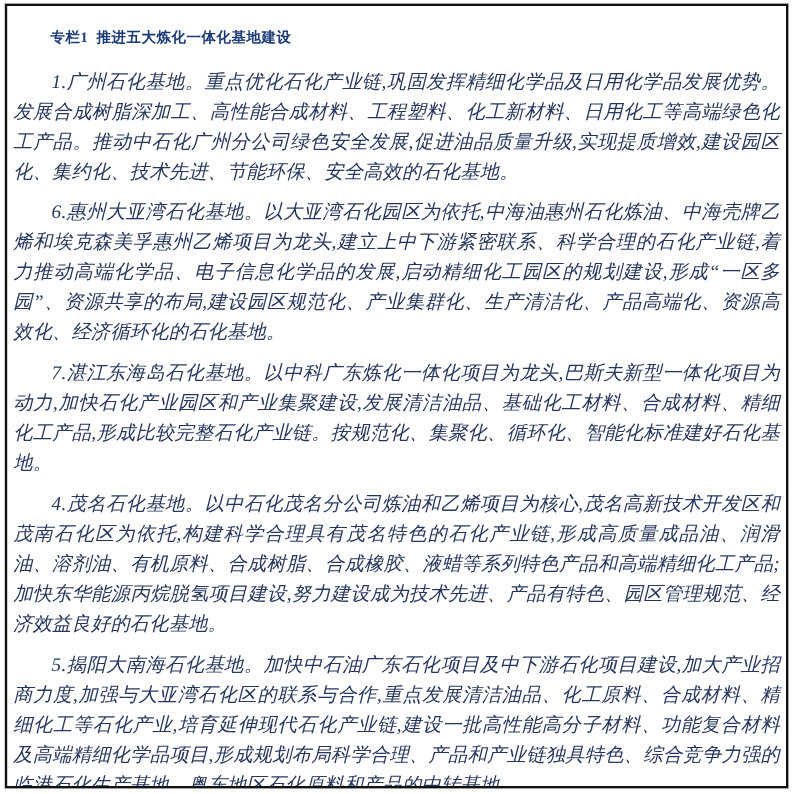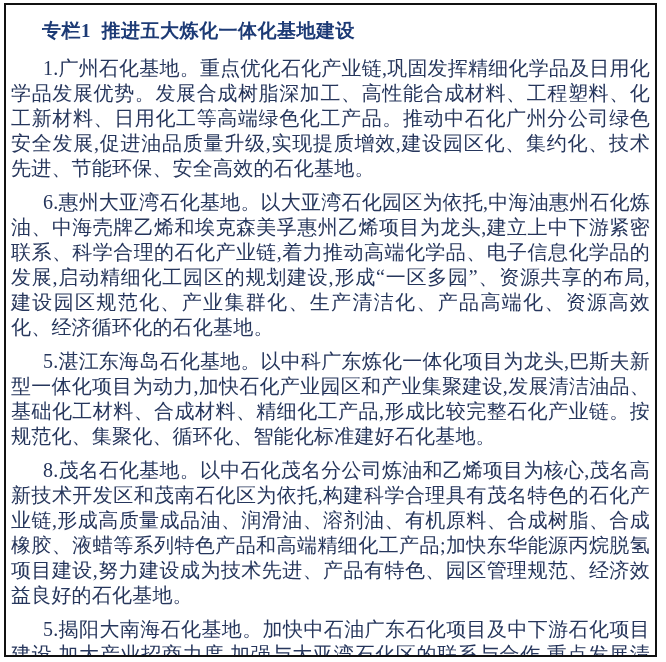--- a/index.html
+++ b/index.html
@@ -21,44 +21,45 @@
     right: 9px;
     bottom: 5px;
     border: 2px solid #111111;
     background: #ffffff;
     box-sizing: border-box;
     padding: 13px 5px 0 5px;
     overflow: hidden;
   }
   .column-title {
     color: var(--title-color, #1c3a75);
-    font-size: 19px;
+    font-size: 12px;
     font-weight: bold;
     line-height: 22px;
     margin: 2px 0 14px 0;
     text-indent: 31px;
     white-space: pre-wrap;
     letter-spacing: 0.5px;
   }
   .paragraphs p {
     color: var(--body-color, #26365c);
-    font-size: 20px;
+    font-size: 16px;
     line-height: 25px;
     margin: 0 0 9px 0;
     text-indent: 32px;
     text-align: justify;
     letter-spacing: 0.2px;
+    font-style: italic;
   }
 </style>
 </head>
 <body>
 
 <div class="column-box">
   <h1 class="column-title">专栏1  推进五大炼化一体化基地建设</h1>
 
   <div class="paragraphs">
     <p>1.广州石化基地。重点优化石化产业链,巩固发挥精细化学品及日用化学品发展优势。发展合成树脂深加工、高性能合成材料、工程塑料、化工新材料、日用化工等高端绿色化工产品。推动中石化广州分公司绿色安全发展,促进油品质量升级,实现提质增效,建设园区化、集约化、技术先进、节能环保、安全高效的石化基地。</p>
     <p>6.惠州大亚湾石化基地。以大亚湾石化园区为依托,中海油惠州石化炼油、中海壳牌乙烯和埃克森美孚惠州乙烯项目为龙头,建立上中下游紧密联系、科学合理的石化产业链,着力推动高端化学品、电子信息化学品的发展,启动精细化工园区的规划建设,形成“一区多园”、资源共享的布局,建设园区规范化、产业集群化、生产清洁化、产品高端化、资源高效化、经济循环化的石化基地。</p>
-    <p>5.湛江东海岛石化基地。以中科广东炼化一体化项目为龙头,巴斯夫新型一体化项目为动力,加快石化产业园区和产业集聚建设,发展清洁油品、基础化工材料、合成材料、精细化工产品,形成比较完整石化产业链。按规范化、集聚化、循环化、智能化标准建好石化基地。</p>
-    <p>8.茂名石化基地。以中石化茂名分公司炼油和乙烯项目为核心,茂名高新技术开发区和茂南石化区为依托,构建科学合理具有茂名特色的石化产业链,形成高质量成品油、润滑油、溶剂油、有机原料、合成树脂、合成橡胶、液蜡等系列特色产品和高端精细化工产品;加快东华能源丙烷脱氢项目建设,努力建设成为技术先进、产品有特色、园区管理规范、经济效益良好的石化基地。</p>
+    <p>7.湛江东海岛石化基地。以中科广东炼化一体化项目为龙头,巴斯夫新型一体化项目为动力,加快石化产业园区和产业集聚建设,发展清洁油品、基础化工材料、合成材料、精细化工产品,形成比较完整石化产业链。按规范化、集聚化、循环化、智能化标准建好石化基地。</p>
+    <p>4.茂名石化基地。以中石化茂名分公司炼油和乙烯项目为核心,茂名高新技术开发区和茂南石化区为依托,构建科学合理具有茂名特色的石化产业链,形成高质量成品油、润滑油、溶剂油、有机原料、合成树脂、合成橡胶、液蜡等系列特色产品和高端精细化工产品;加快东华能源丙烷脱氢项目建设,努力建设成为技术先进、产品有特色、园区管理规范、经济效益良好的石化基地。</p>
     <p>5.揭阳大南海石化基地。加快中石油广东石化项目及中下游石化项目建设,加大产业招商力度,加强与大亚湾石化区的联系与合作,重点发展清洁油品、化工原料、合成材料、精细化工等石化产业,培育延伸现代石化产业链,建设一批高性能高分子材料、功能复合材料及高端精细化学品项目,形成规划布局科学合理、产品和产业链独具特色、综合竞争力强的临港石化生产基地、粤东地区石化原料和产品的中转基地。</p>
   </div>
 </div>
 
 </body></html>

